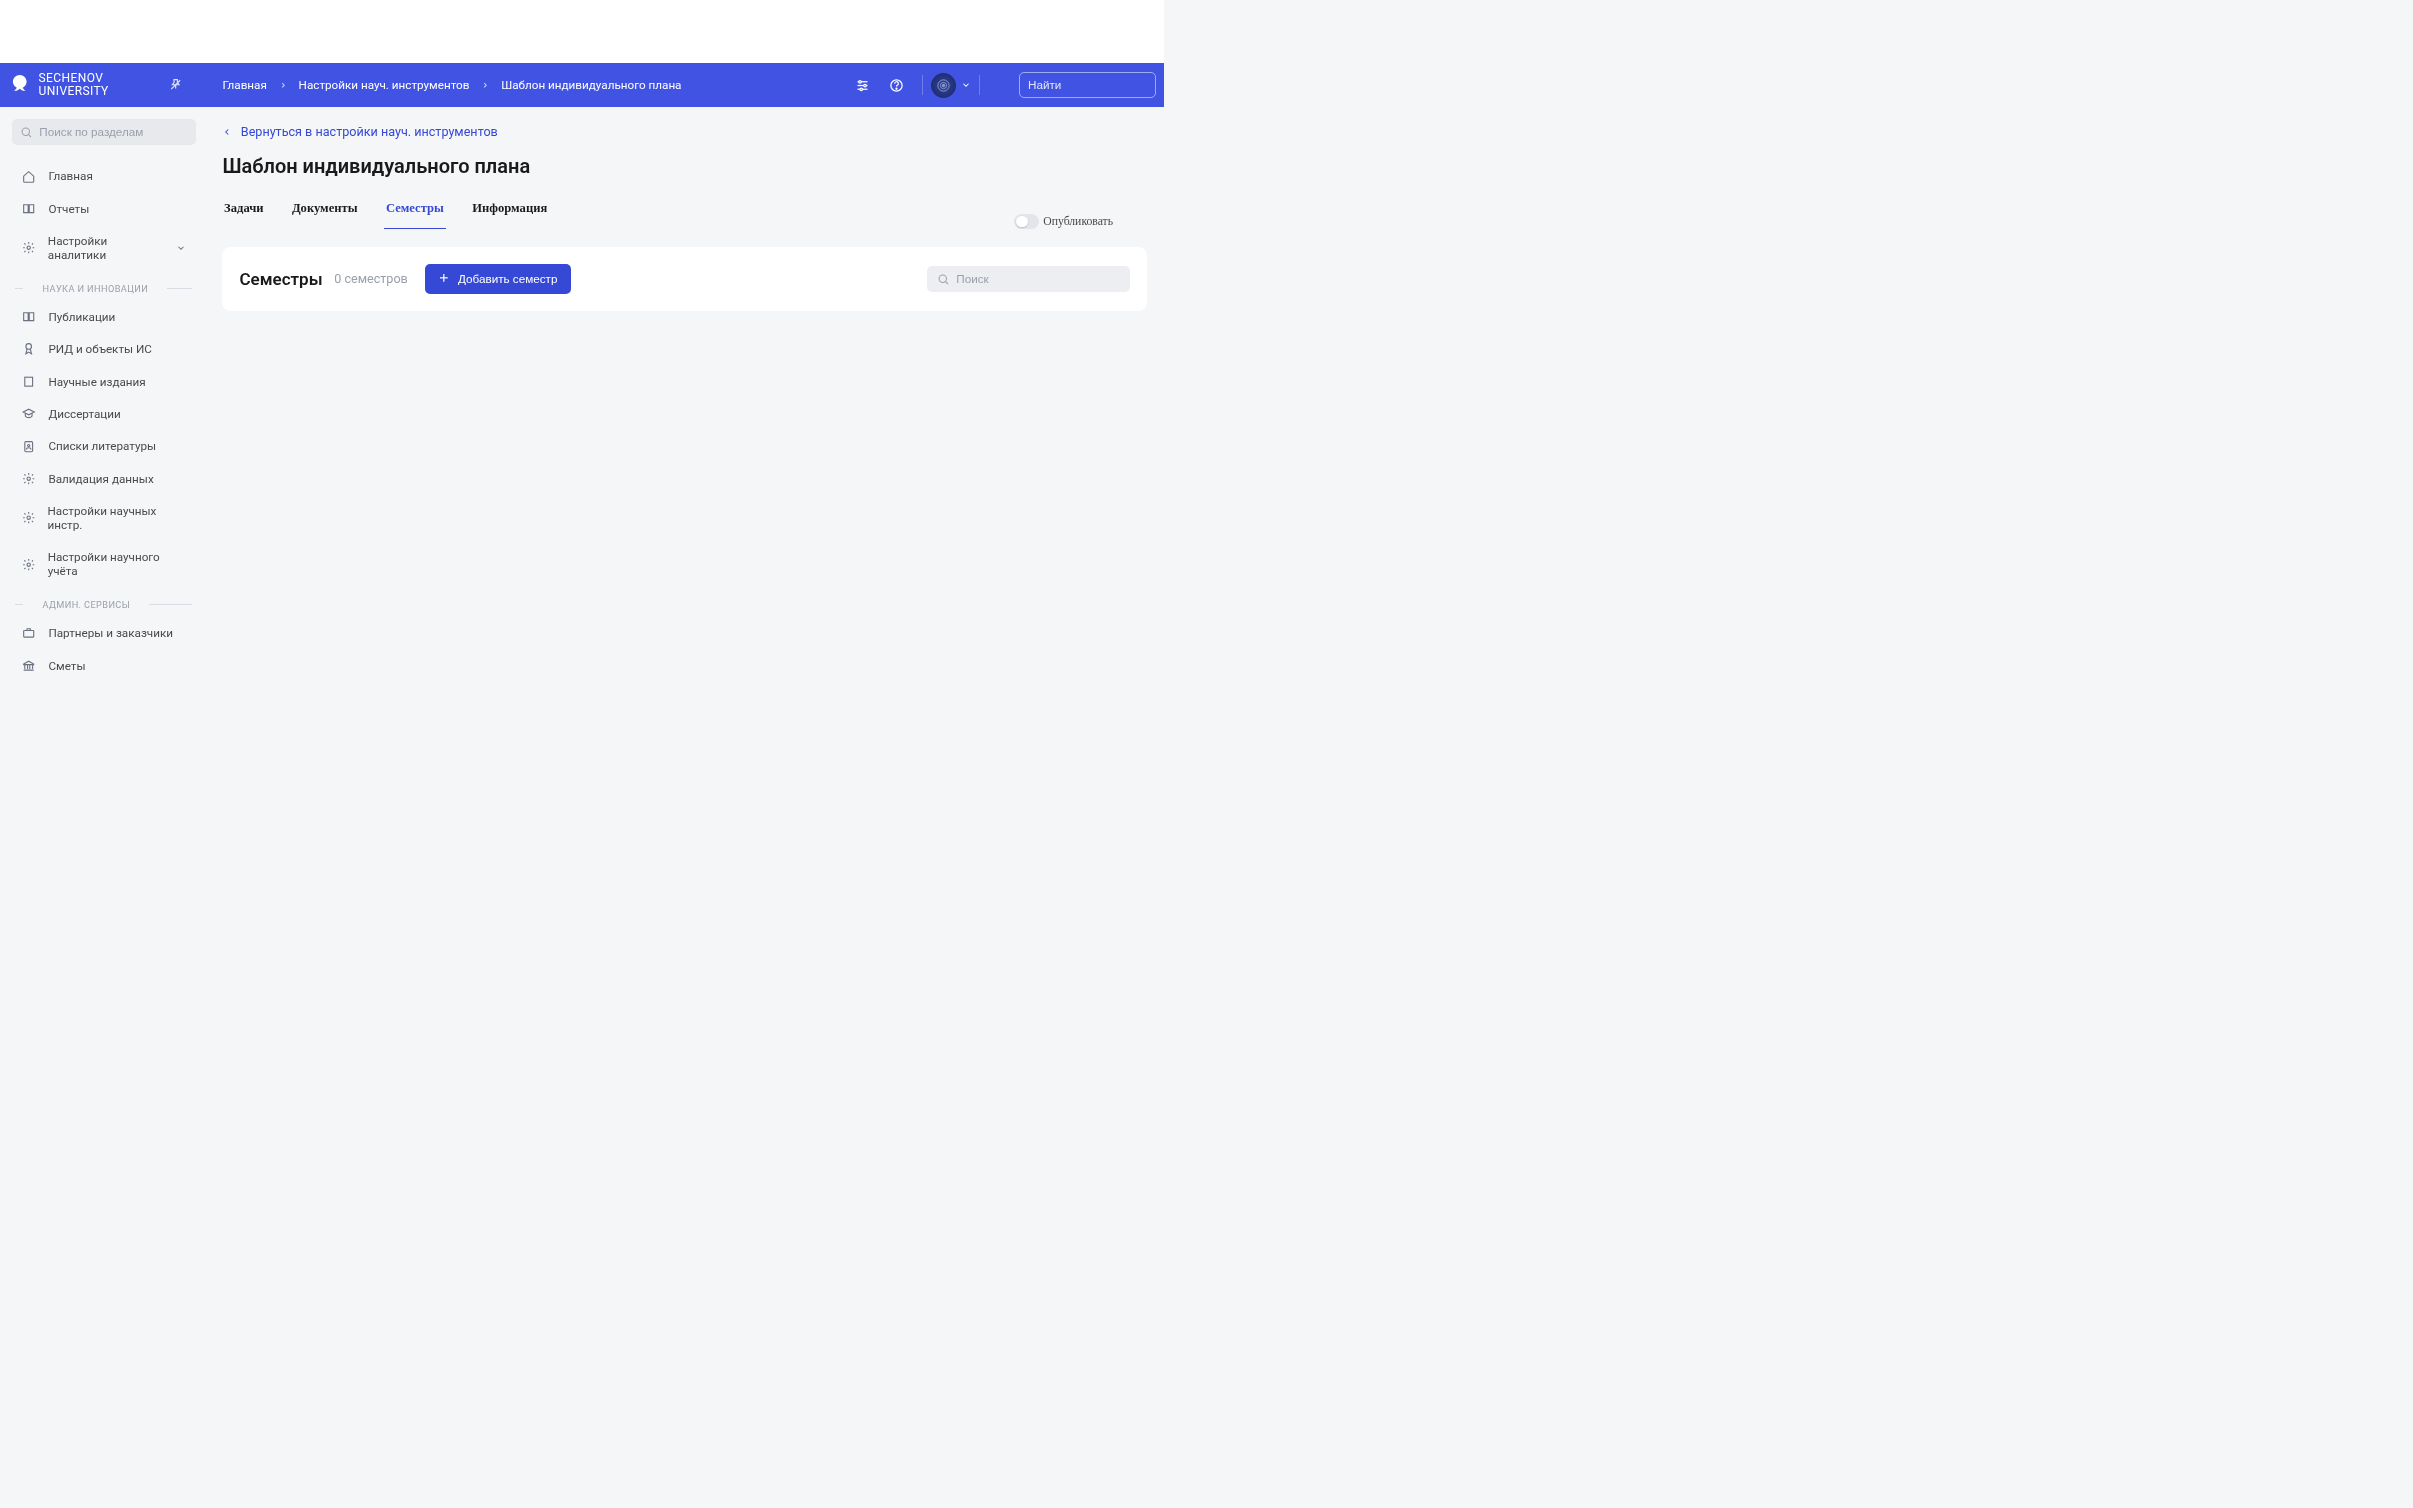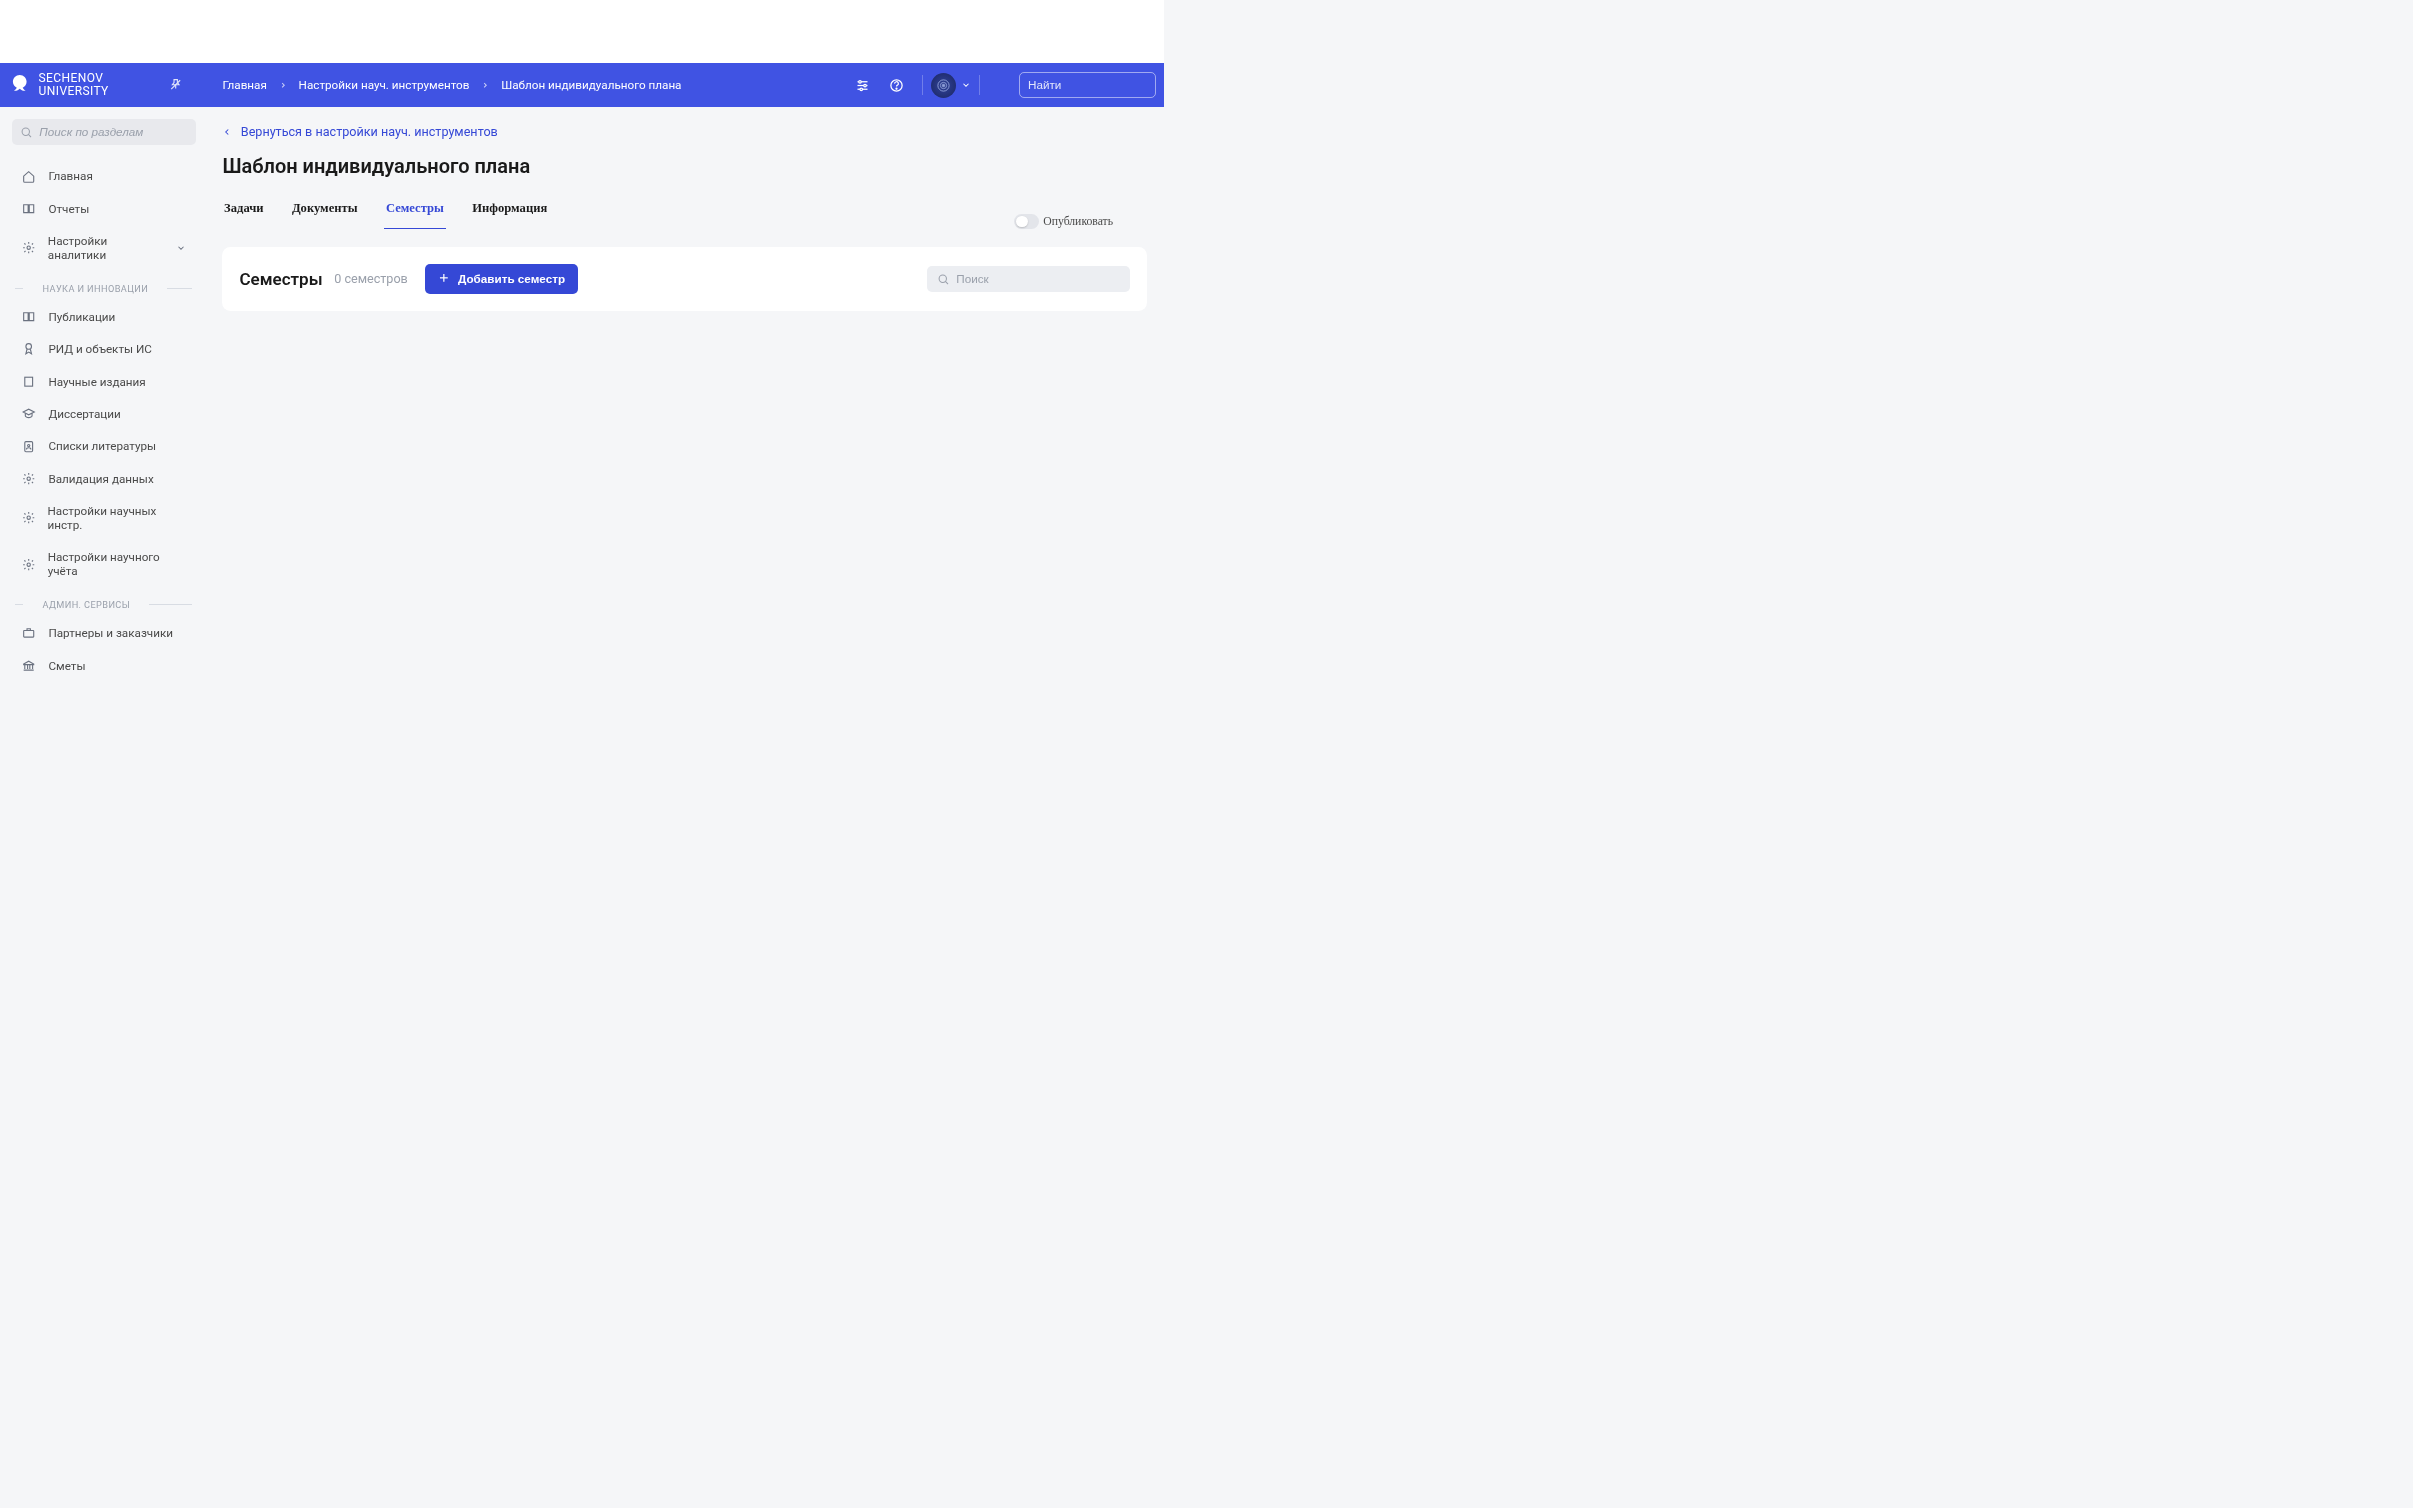--- a/index.html
+++ b/index.html
@@ -77,21 +77,20 @@
   margin-bottom: 15px;
 }
 .sidebar-search input {
   background: transparent;
   border: none;
   outline: none;
   font-size: 11.7px;
   flex: 1;
   margin-left: 6.7px;
   color: #555;
-  font-style: italic;
 }
 .sidebar-search input::placeholder { color: #9aa0ab; }
 .nav-item {
   display: flex;
   align-items: center;
   gap: 11.7px;
   padding: 9.2px 10px;
   font-size: 11.7px;
   color: #4a4a4a;
   cursor: pointer;
@@ -148,21 +147,20 @@
   align-items: flex-start;
   gap: 8.4px;
   background: #3548d6;
   color: #fff;
   border: none;
   padding: 8.4px 13.4px;
   border-radius: 5px;
   font-size: 11.7px;
   cursor: pointer;
   margin-left: 5px;
-  font-weight: bold;
 }
 .card-search {
   margin-left: auto;
   display: flex;
   align-items: center;
   background: #eceef2;
   border-radius: 5px;
   padding: 6.7px 10px;
   width: 203px;
 }

